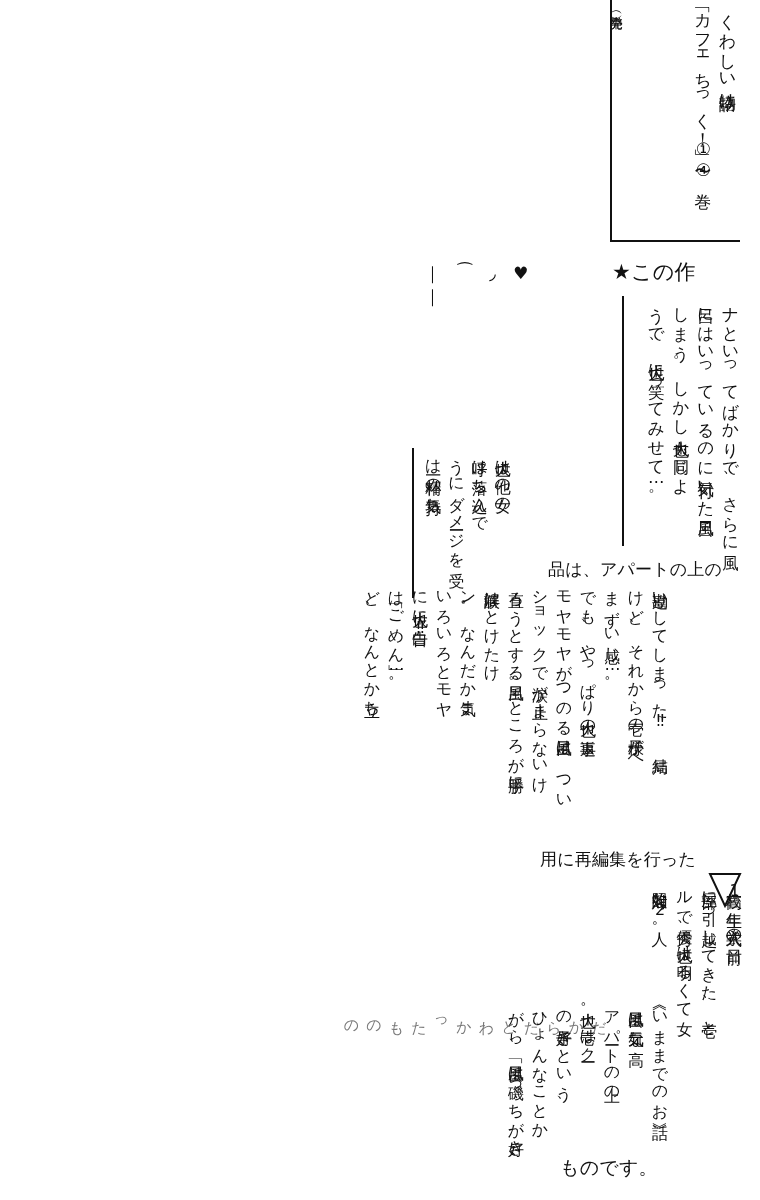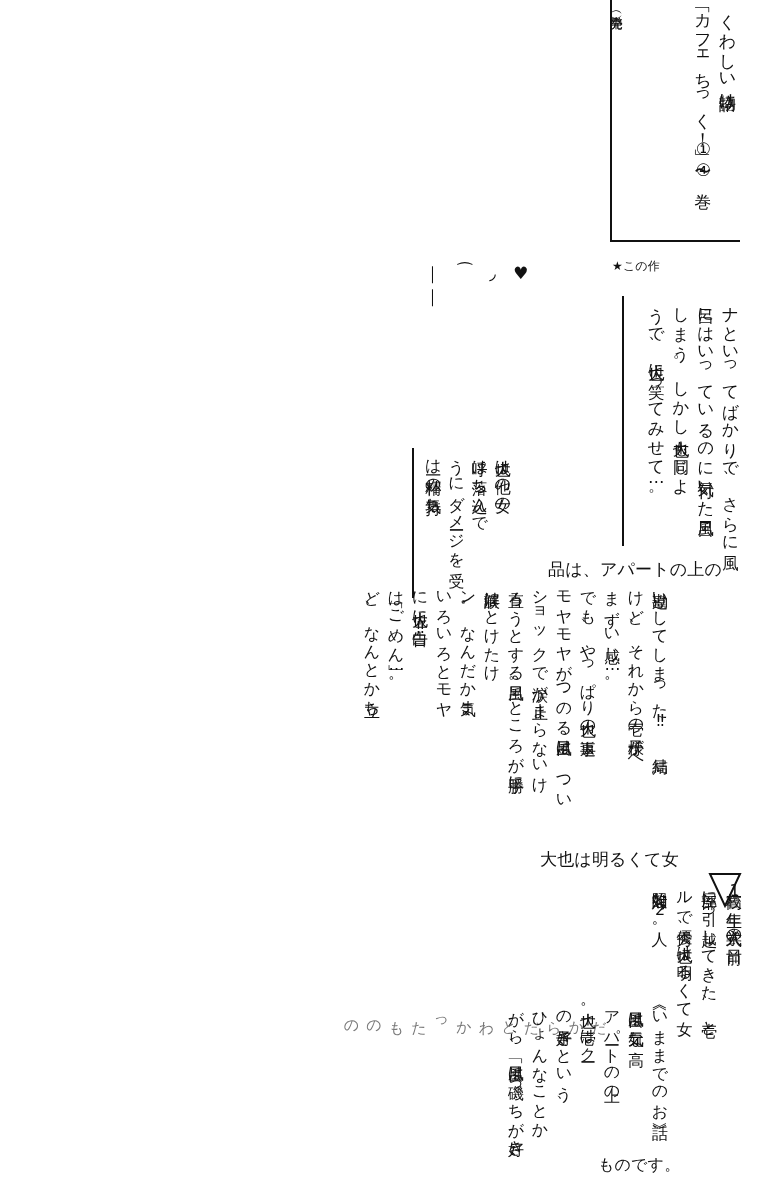--- a/index.html
+++ b/index.html
@@ -67,21 +67,21 @@
     writing-mode: vertical-rl;
     text-orientation: upright;
     line-height: 1.3;
   }
 
   
   #notice-line {
     position: absolute;
     top: 258px;
     left: 612px;
-    font-size: 12px;
+    font-size: 21px;
     white-space: nowrap;
     letter-spacing: 0.01em;
   }
   #notice-line-2 {
     position: absolute;
     top: 558px;
     left: 548px;
     font-size: 17px;
     white-space: nowrap;
     letter-spacing: 0.01em;
@@ -91,24 +91,23 @@
     top: 848px;
     left: 540px;
     font-size: 17px;
     white-space: nowrap;
     letter-spacing: 0.01em;
   }
   #notice-line-4 {
     position: absolute;
     top: 1155px;
     left: 560px;
-    font-size: 16px;
-    white-space: nowrap;
-    letter-spacing: 0.01em;
-    margin-left: 38px;
+    font-size: 19px;
+    white-space: nowrap;
+    letter-spacing: 0.01em;
   }
 
   
   #deco-row {
     position: absolute;
     top: 270px;
     left: 424px;
     width: 130px;
     height: 30px;
     font-size: 17px;
@@ -221,21 +220,21 @@
 「カフェちっく！」①〜④巻</div>
 
   <div class="vtext" id="promo-small">（発売中）</div>
 
   <div id="deco-row">
     <span>｜ ⁀ ◞ ♥ ｜</span>
   </div>
 
   <div id="notice-line">★この作</div>
   <div id="notice-line-2">品は、アパートの上の</div>
-  <div id="notice-line-3">大也は明るくて女</div>
+  <div id="notice-line-3">用に再編集を行った</div>
   <div id="notice-line-4">ものです。</div>
 
   <div id="story-col-a-rule"></div>
   <div class="vtext soft" id="story-col-a">ナといってばかりで、さらに風
 呂にはいっているのに気付いた風呂
 しまう。しかし大也も同じよ
 うで、大也に笑ってみせて…。</div>
 
   <div id="story-col-b-rule"></div>
   <div class="vtext soft" id="story-col-b">大也は他の女の

